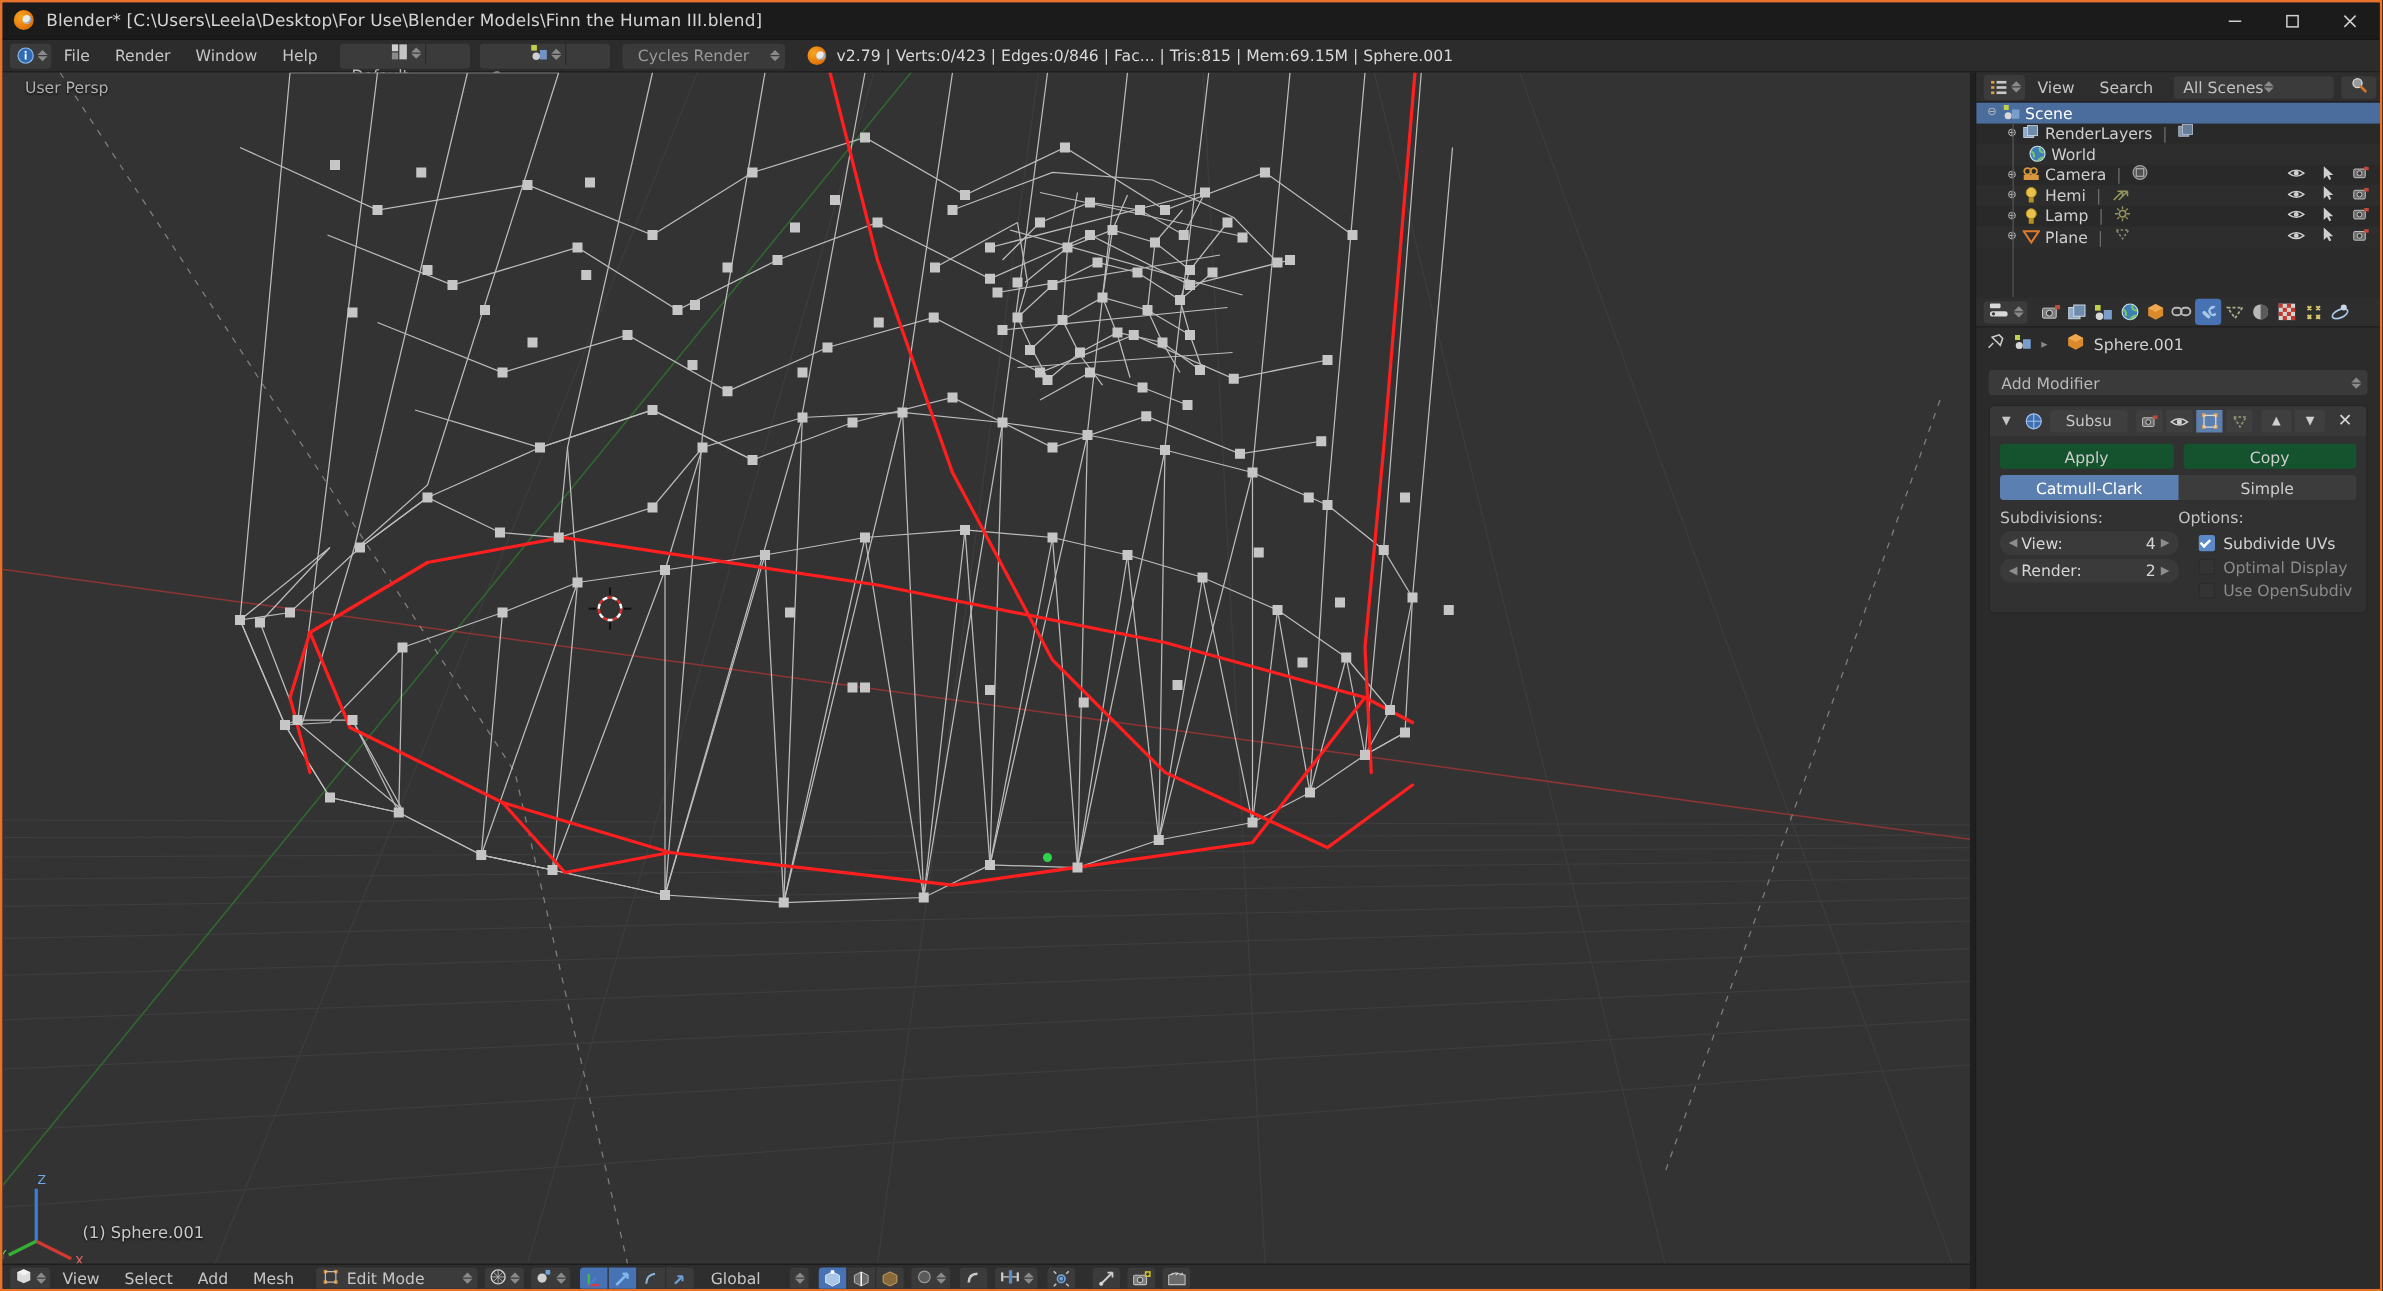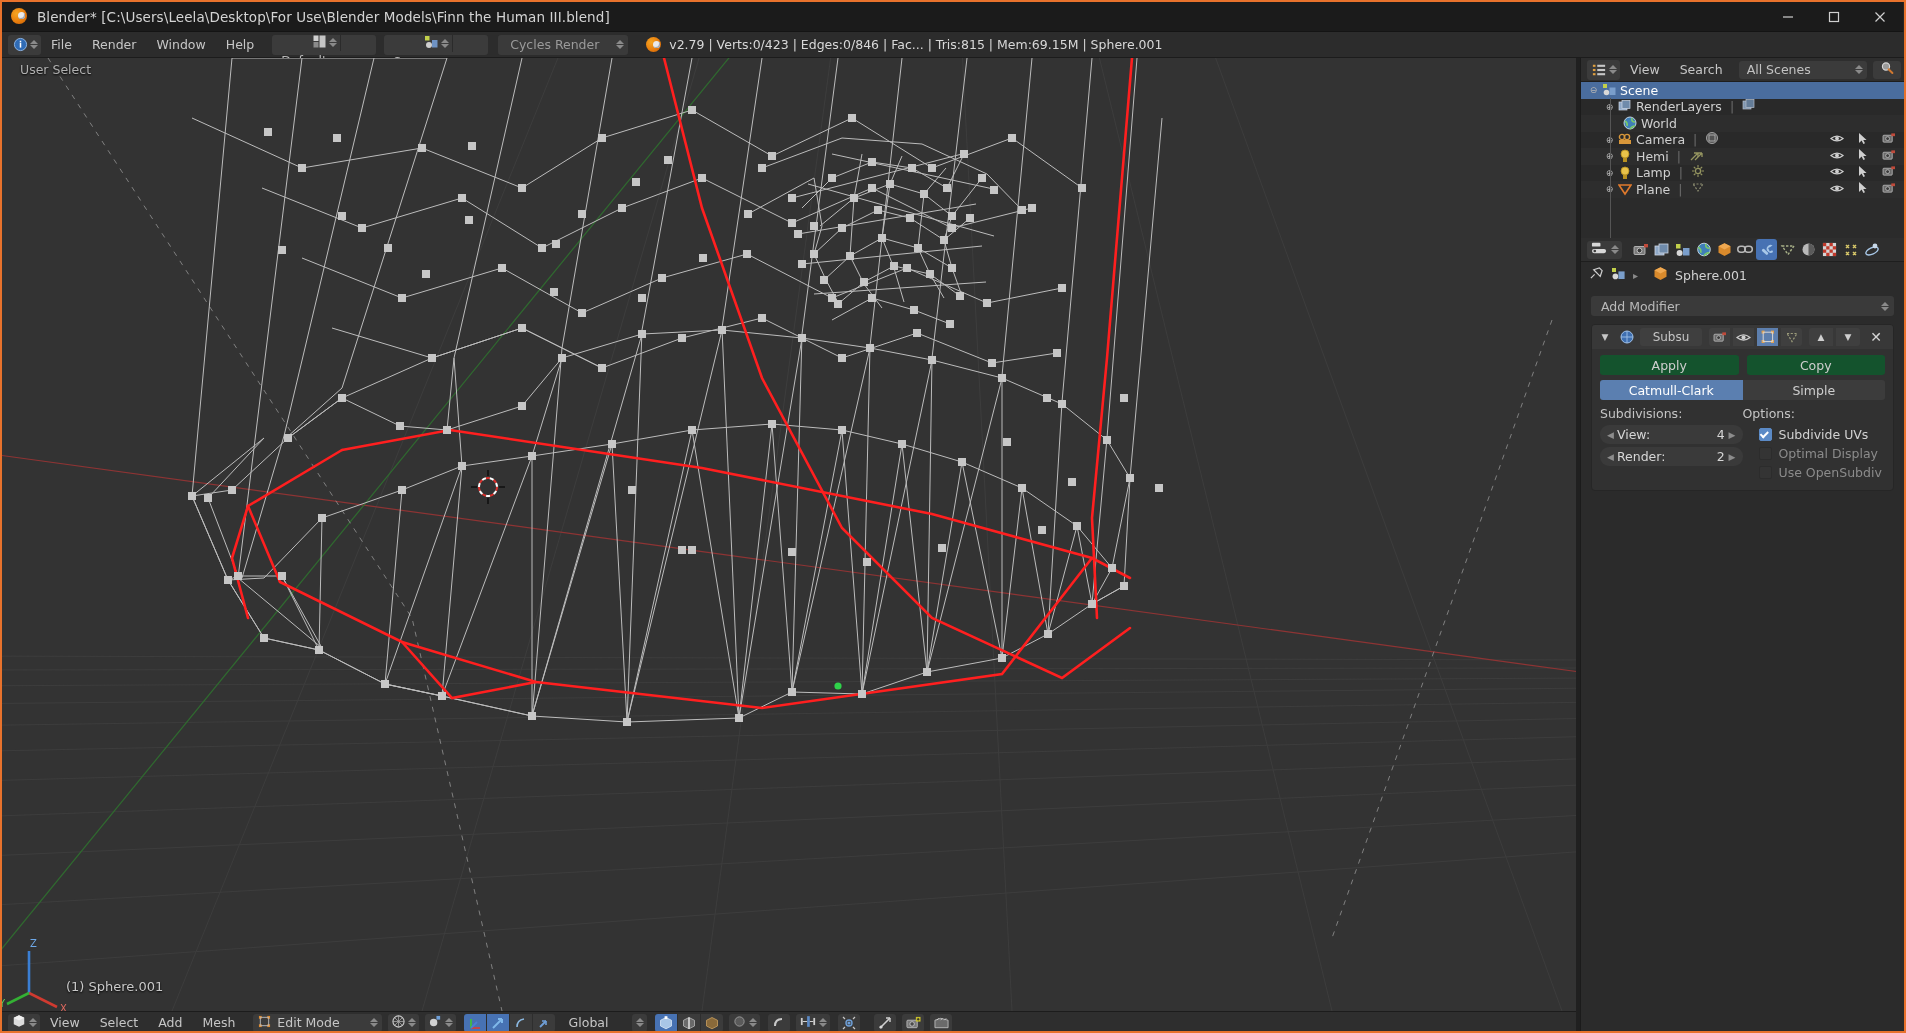--- a/index.html
+++ b/index.html
@@ -139,21 +139,21 @@
   .outliner {
     position: absolute; left: 1578px; top: 56px; width: 324px; height: 180px;
     background: #2b2b2b;
     border-left: 1px solid #1b1b1b;
   }
   .ol-hdr {
     height: 24px; background: #2e2e2e; display: flex; align-items: center;
     font-size: 12.5px; color: #c6c6c6; border-bottom: 1px solid #1e1e1e;
   }
   .ol-scenes {
-    display: flex; align-items: center; justify-content: space-between;
+    display: flex; align-items: center; justify-content: flex-start;
     height: 18px; background: #3b3b3b; border-radius: 3px;
     margin-left: 6px; padding: 0 4px 0 8px; width: 128px; color: #c2c2c2;
   }
   .ol-search {
     width: 28px; height: 18px; background: #3b3b3b; border-radius: 3px;
     margin-left: 6px; display: flex; align-items: center; justify-content: center;
   }
   .ol-body { height: 156px; overflow: hidden; position: relative; }
   .ol-row {
     height: 16.5px; display: flex; align-items: center;
@@ -682,21 +682,21 @@
       <g transform="translate(27,935)">
         <path d="M0 0 L0 -42" stroke="#3b7fd4" stroke-width="2.6"></path>
         <path d="M0 0 L28 14" stroke="#d03a30" stroke-width="2.6"></path>
         <path d="M0 0 L-22 11" stroke="#34b034" stroke-width="2.6"></path>
         <text x="1" y="-46" fill="#6ea8e8" font-size="10" font-family="DejaVu Sans, sans-serif">Z</text>
         <text x="31" y="19" fill="#e06a60" font-size="10" font-family="DejaVu Sans, sans-serif">X</text>
         <text x="-30" y="14" fill="#5fd45f" font-size="10" font-family="DejaVu Sans, sans-serif">Y</text>
       </g>
     </svg>
 
-    <div class="vp-label">User Select</div>
+    <div class="vp-label">User Persp</div>
     <div class="vp-objname">(1) Sphere.001</div>
   </div>
 
   <div class="viewhdr">
     <div class="vh-box">
       <span>
         <svg width="14" height="14" viewBox="0 0 16 16">
             <path d="M8 1.5 L14 4.4 L14 11.6 L8 14.5 L2 11.6 L2 4.4 Z" fill="#dcdcdc"></path>
             <path d="M8 1.5 L14 4.4 L8 7.4 L2 4.4 Z" fill="#f2f2f2"></path>
           </svg>

